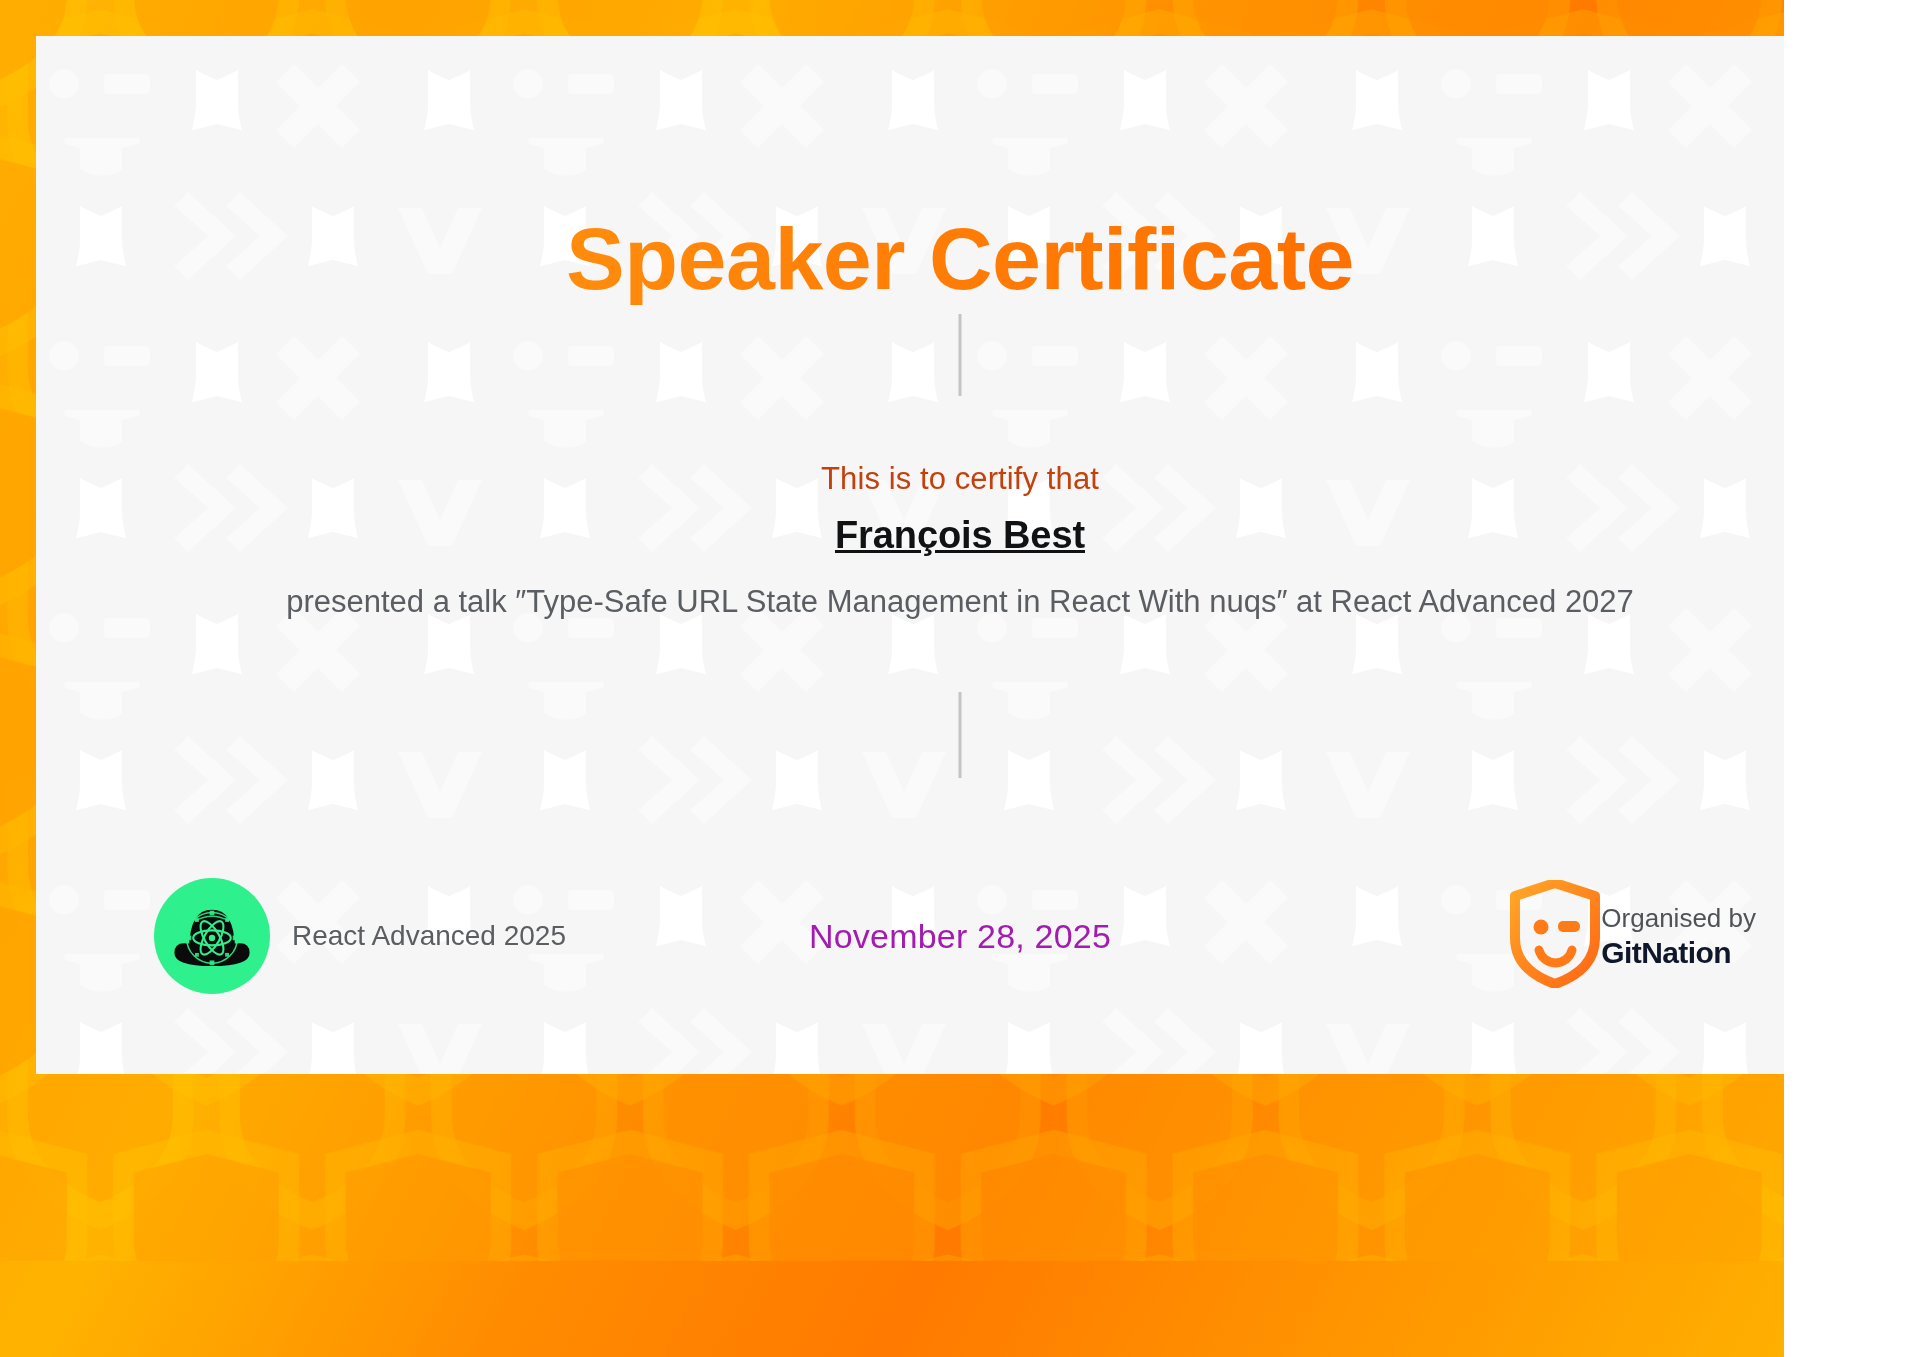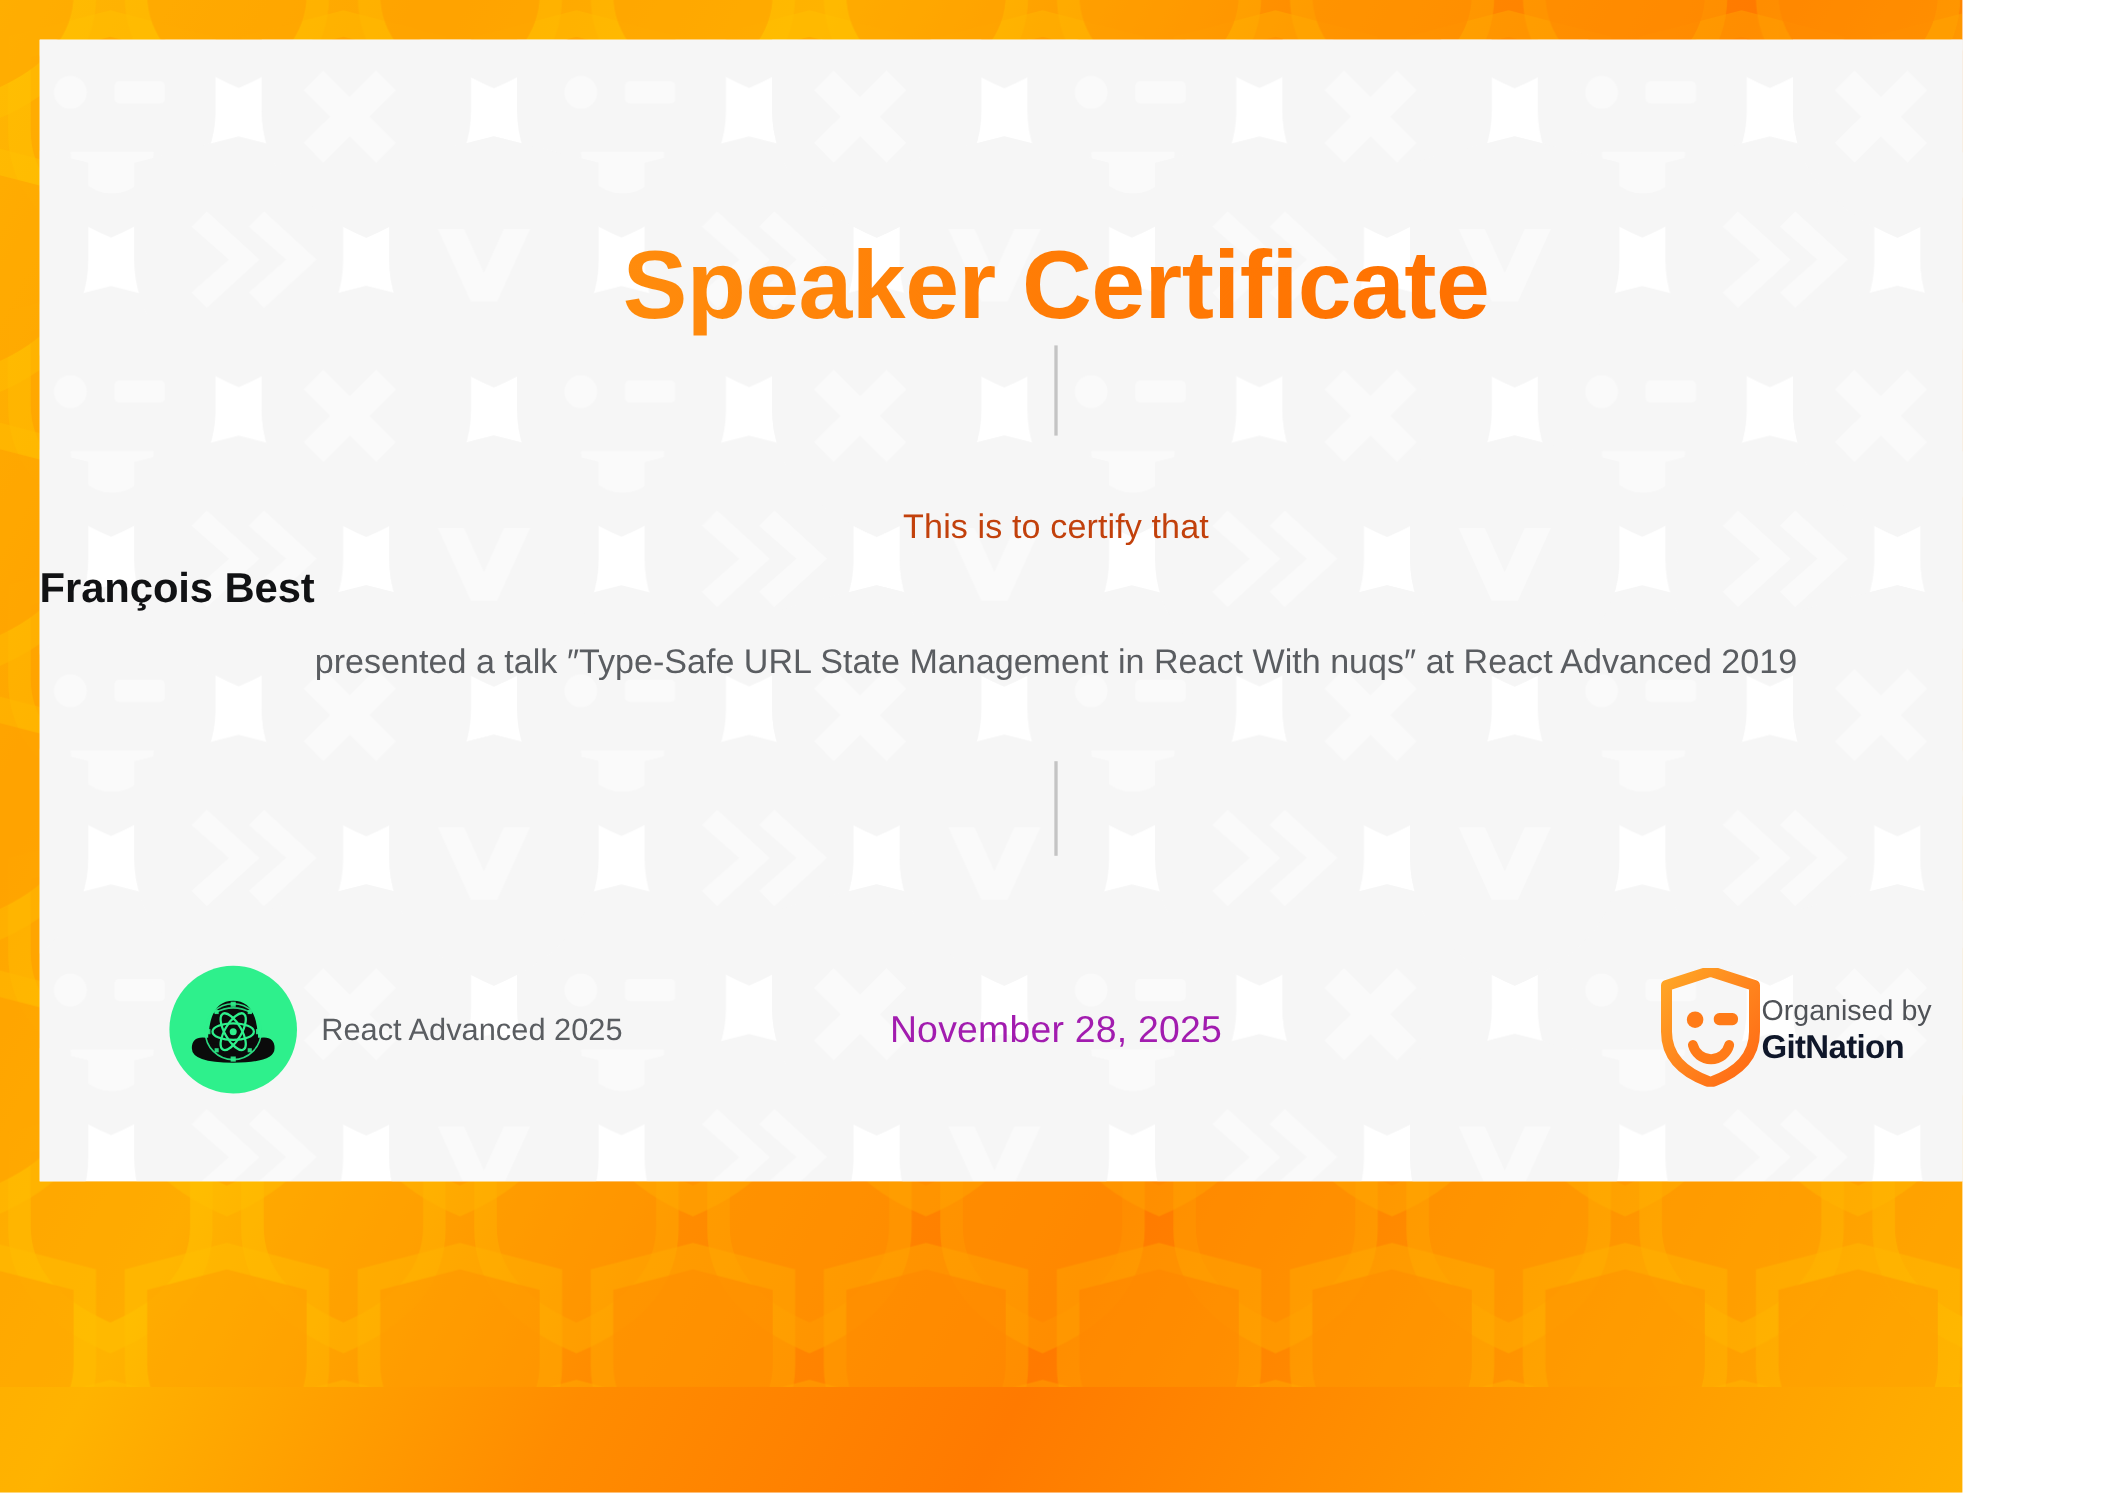--- a/index.html
+++ b/index.html
@@ -93,24 +93,26 @@
     font-size: 31px;
     color: #c2410c;
     font-weight: 400;
     letter-spacing: 0.1px;
   }
   .recipient {
     position: absolute;
     left: 0;
     right: 0;
     top: 478px;
+    text-align: center;
     font-size: 38px;
     font-weight: 700;
     color: #111214;
     letter-spacing: -0.1px;
+    text-decoration: underline;
   }
   .talk-line {
     position: absolute;
     left: 150px;
     right: 150px;
     top: 545px;
     text-align: center;
     font-size: 31px;
     line-height: 41px;
     color: #5a5d61;
@@ -267,21 +269,21 @@
     <div class="card-inner">
 
       <h1 class="title">Speaker Certificate</h1>
 
       <div class="divider divider-top"></div>
 
       <div class="certify-line">This is to certify that</div>
 
       <div class="recipient">François Best</div>
 
-      <div class="talk-line">presented a talk ″Type-Safe URL State Management in React With nuqs″ at React Advanced 2019</div>
+      <div class="talk-line">presented a talk ″Type-Safe URL State Management in React With nuqs″ at React Advanced 2027</div>
 
       <div class="divider divider-bottom"></div>
 
       <div class="footer">
 
         <div class="event-block">
           <div class="event-logo">
             <svg width="94" height="94" viewBox="0 0 100 100" aria-hidden="true">
 
               <path d="M26 62 Q26 22 50 22 Q74 22 74 62 Z" fill="#0b0b0b"></path>

